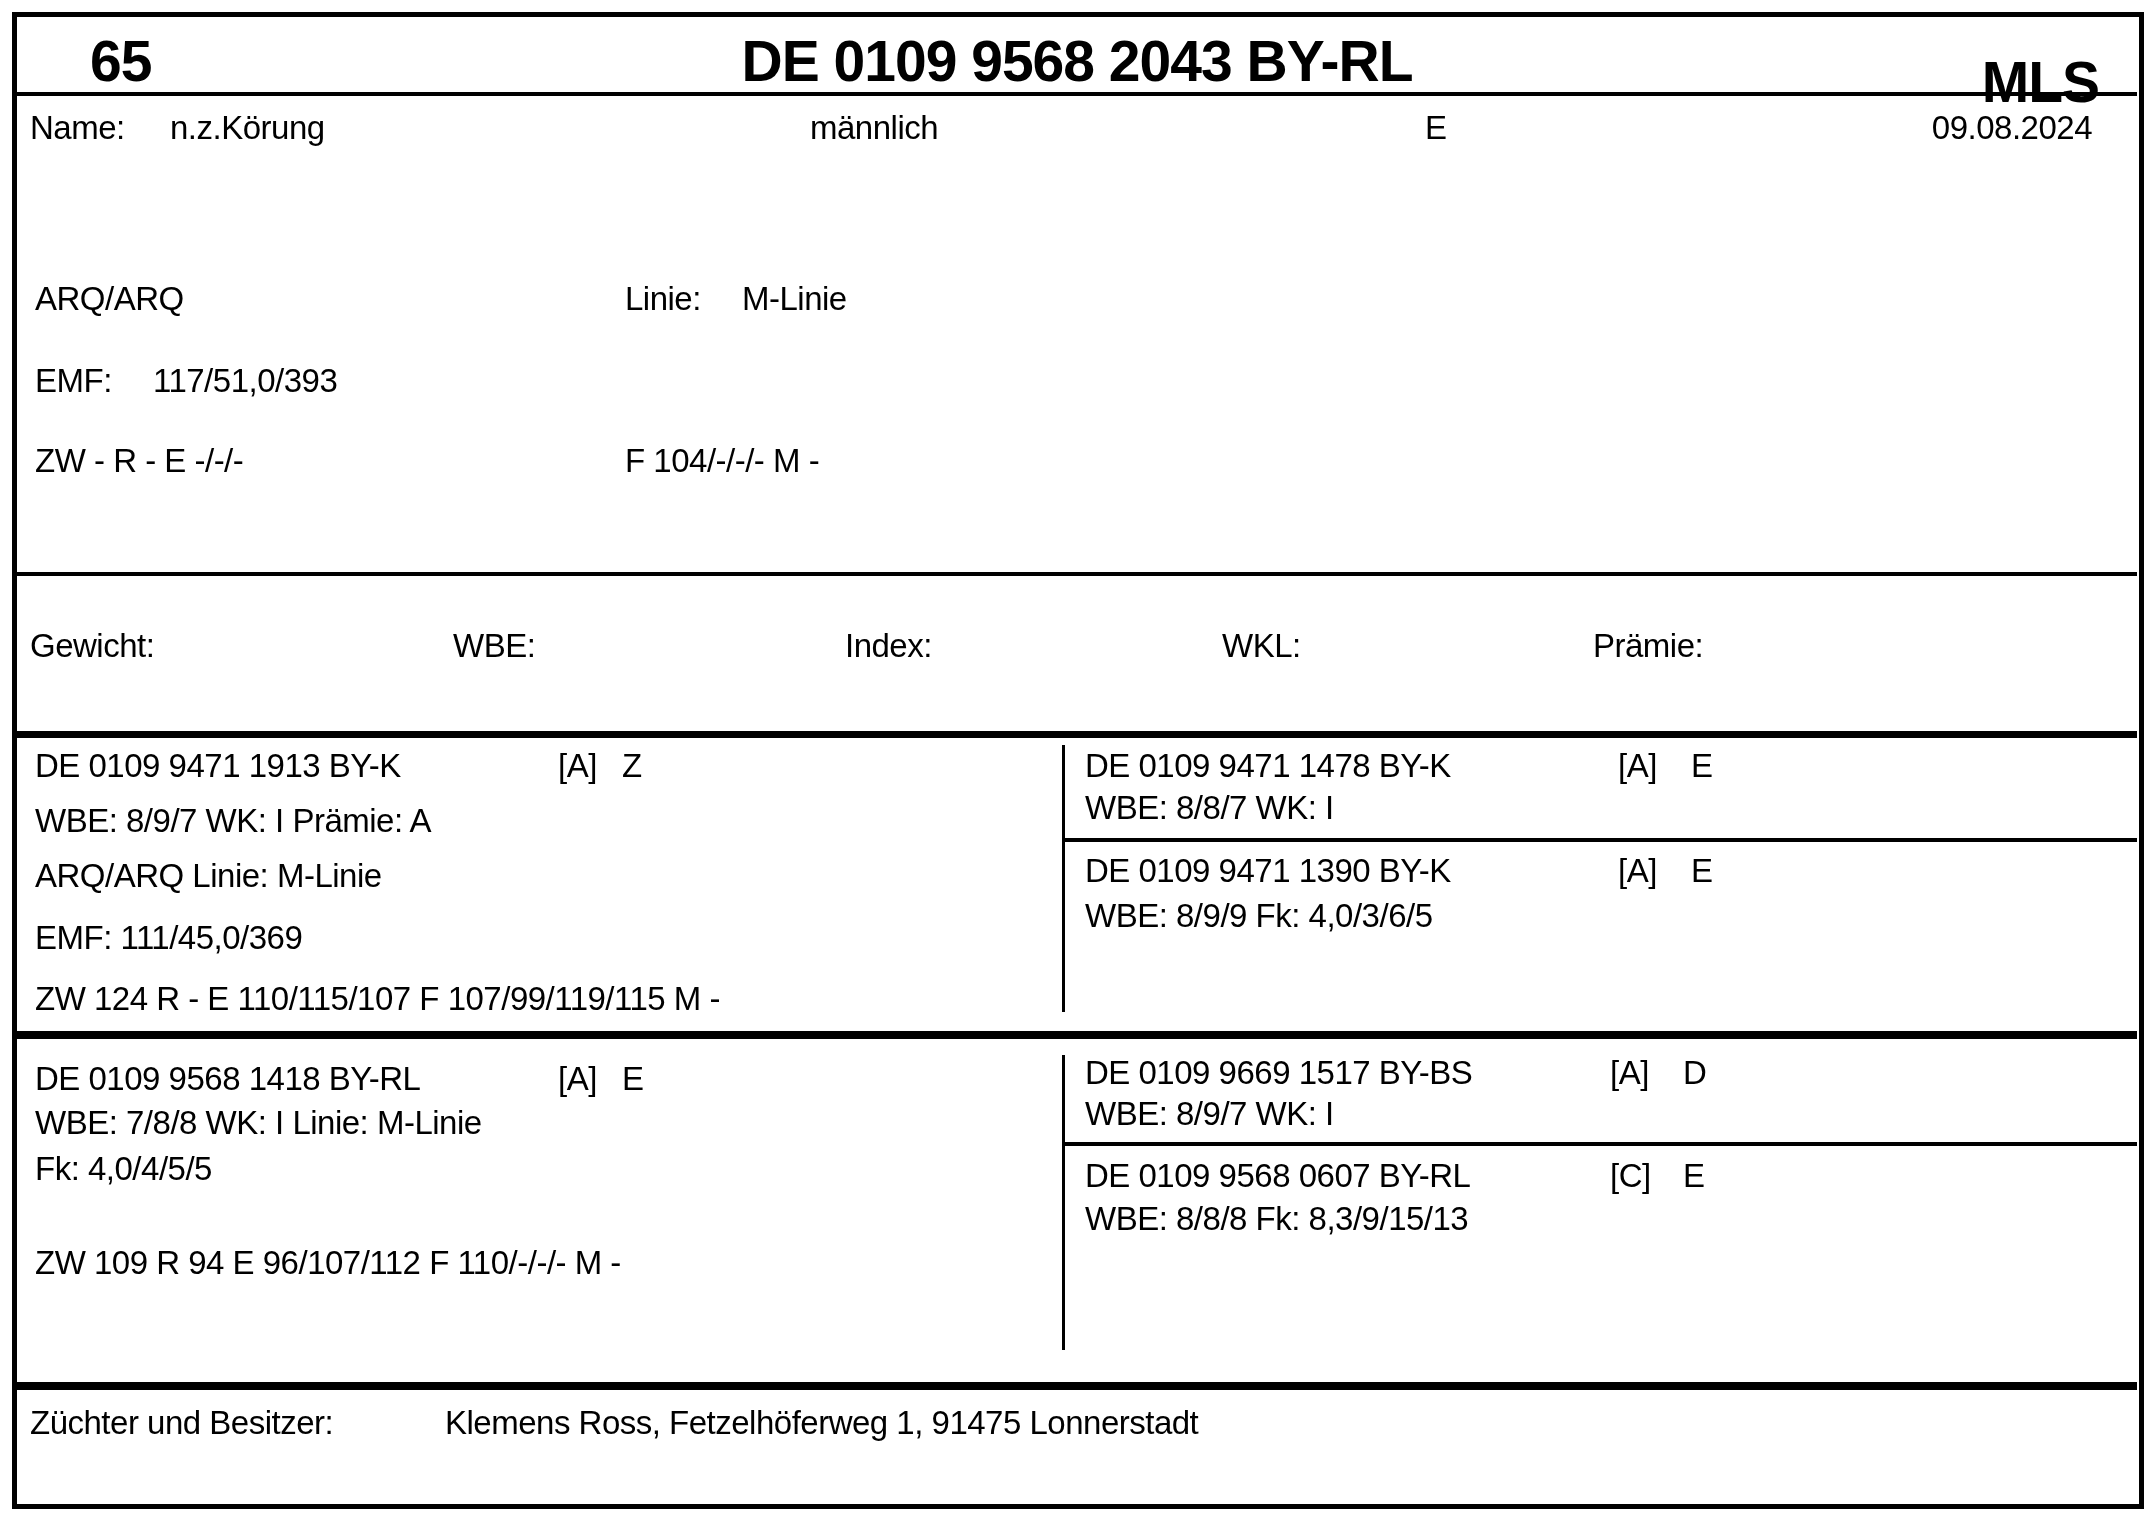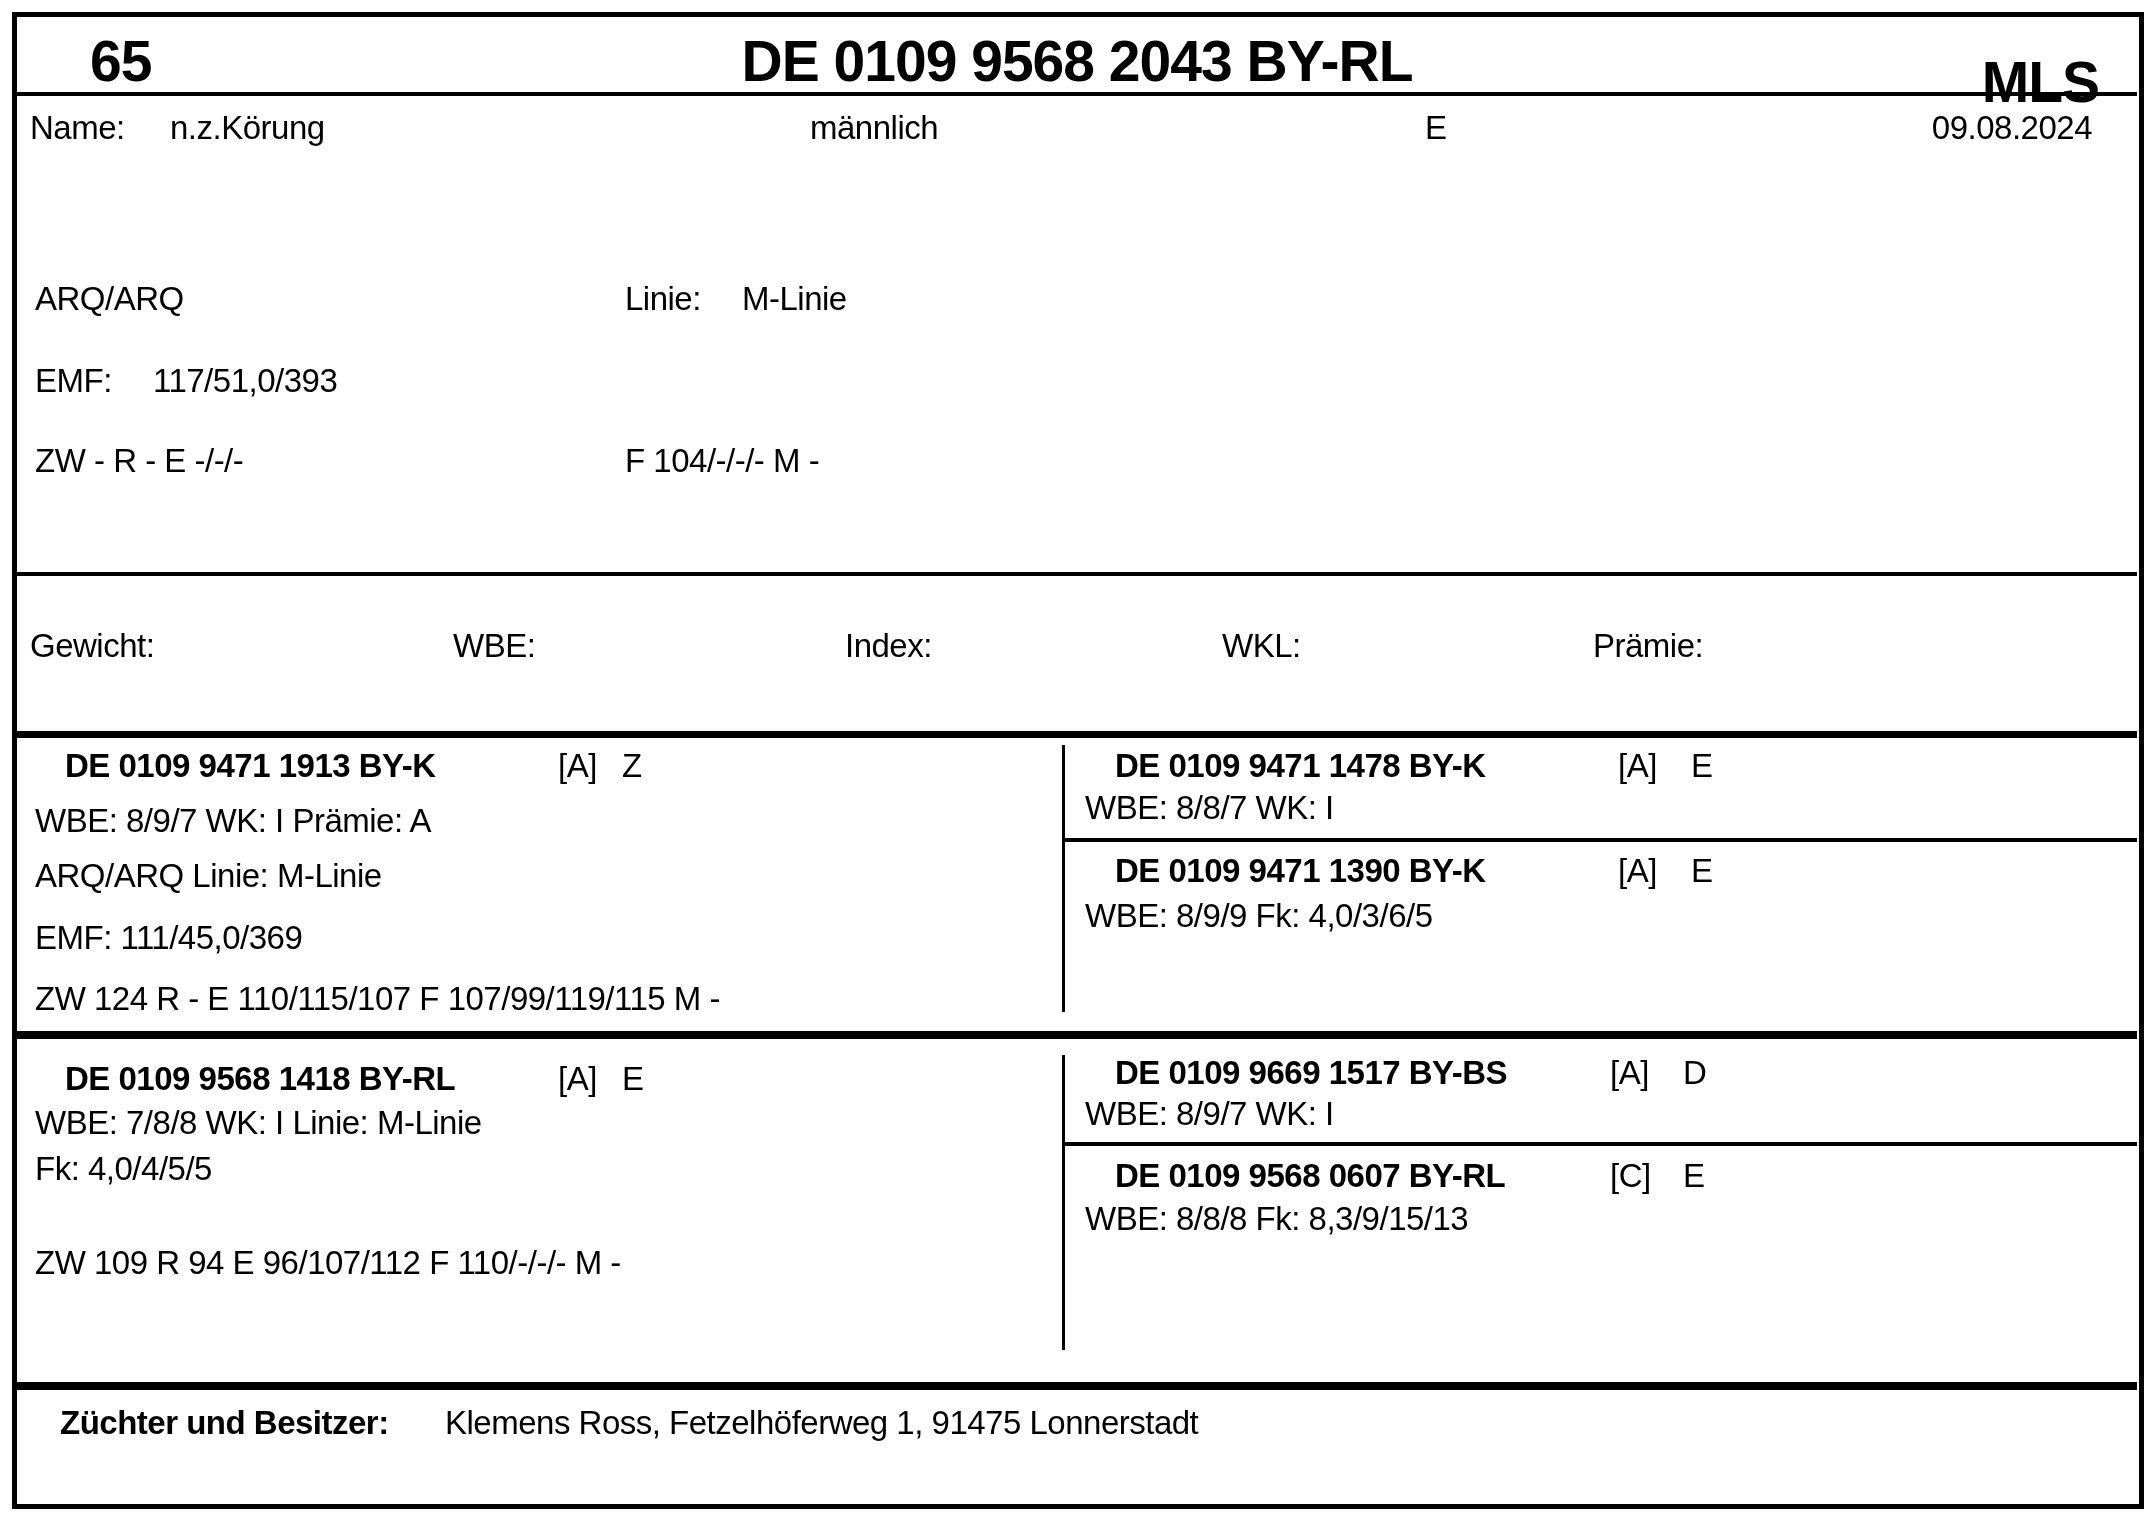--- a/index.html
+++ b/index.html
@@ -2,21 +2,21 @@
 <html><head>
 <meta charset="utf-8">
 <style>
   html,body{margin:0;padding:0;}
   body{
     width:2154px;height:1525px;position:relative;background:#ffffff;color:#000000;
     font-family:"Liberation Sans","DejaVu Sans",sans-serif;overflow:hidden;
   }
   .page-border{position:absolute;inset:12px 10px 16px 12px;border:5px solid #000;}
   .t{position:absolute;font-size:33px;line-height:1.1;white-space:nowrap;letter-spacing:-0.5px;}
-  .b{font-weight:bold;margin-left:30px;}
+  .b{font-weight:normal;}
   .hdr{font-size:57px;font-weight:bold;letter-spacing:-1px;}
   .rule{position:absolute;left:17px;width:2120px;background:#000;}
   .subrule{position:absolute;left:1062px;width:1075px;height:4px;background:#000;}
   .vdiv{position:absolute;left:1062px;width:3px;background:#000;}
 </style>
 </head>
 <body>
 
 <div class="page-border"></div>
 

